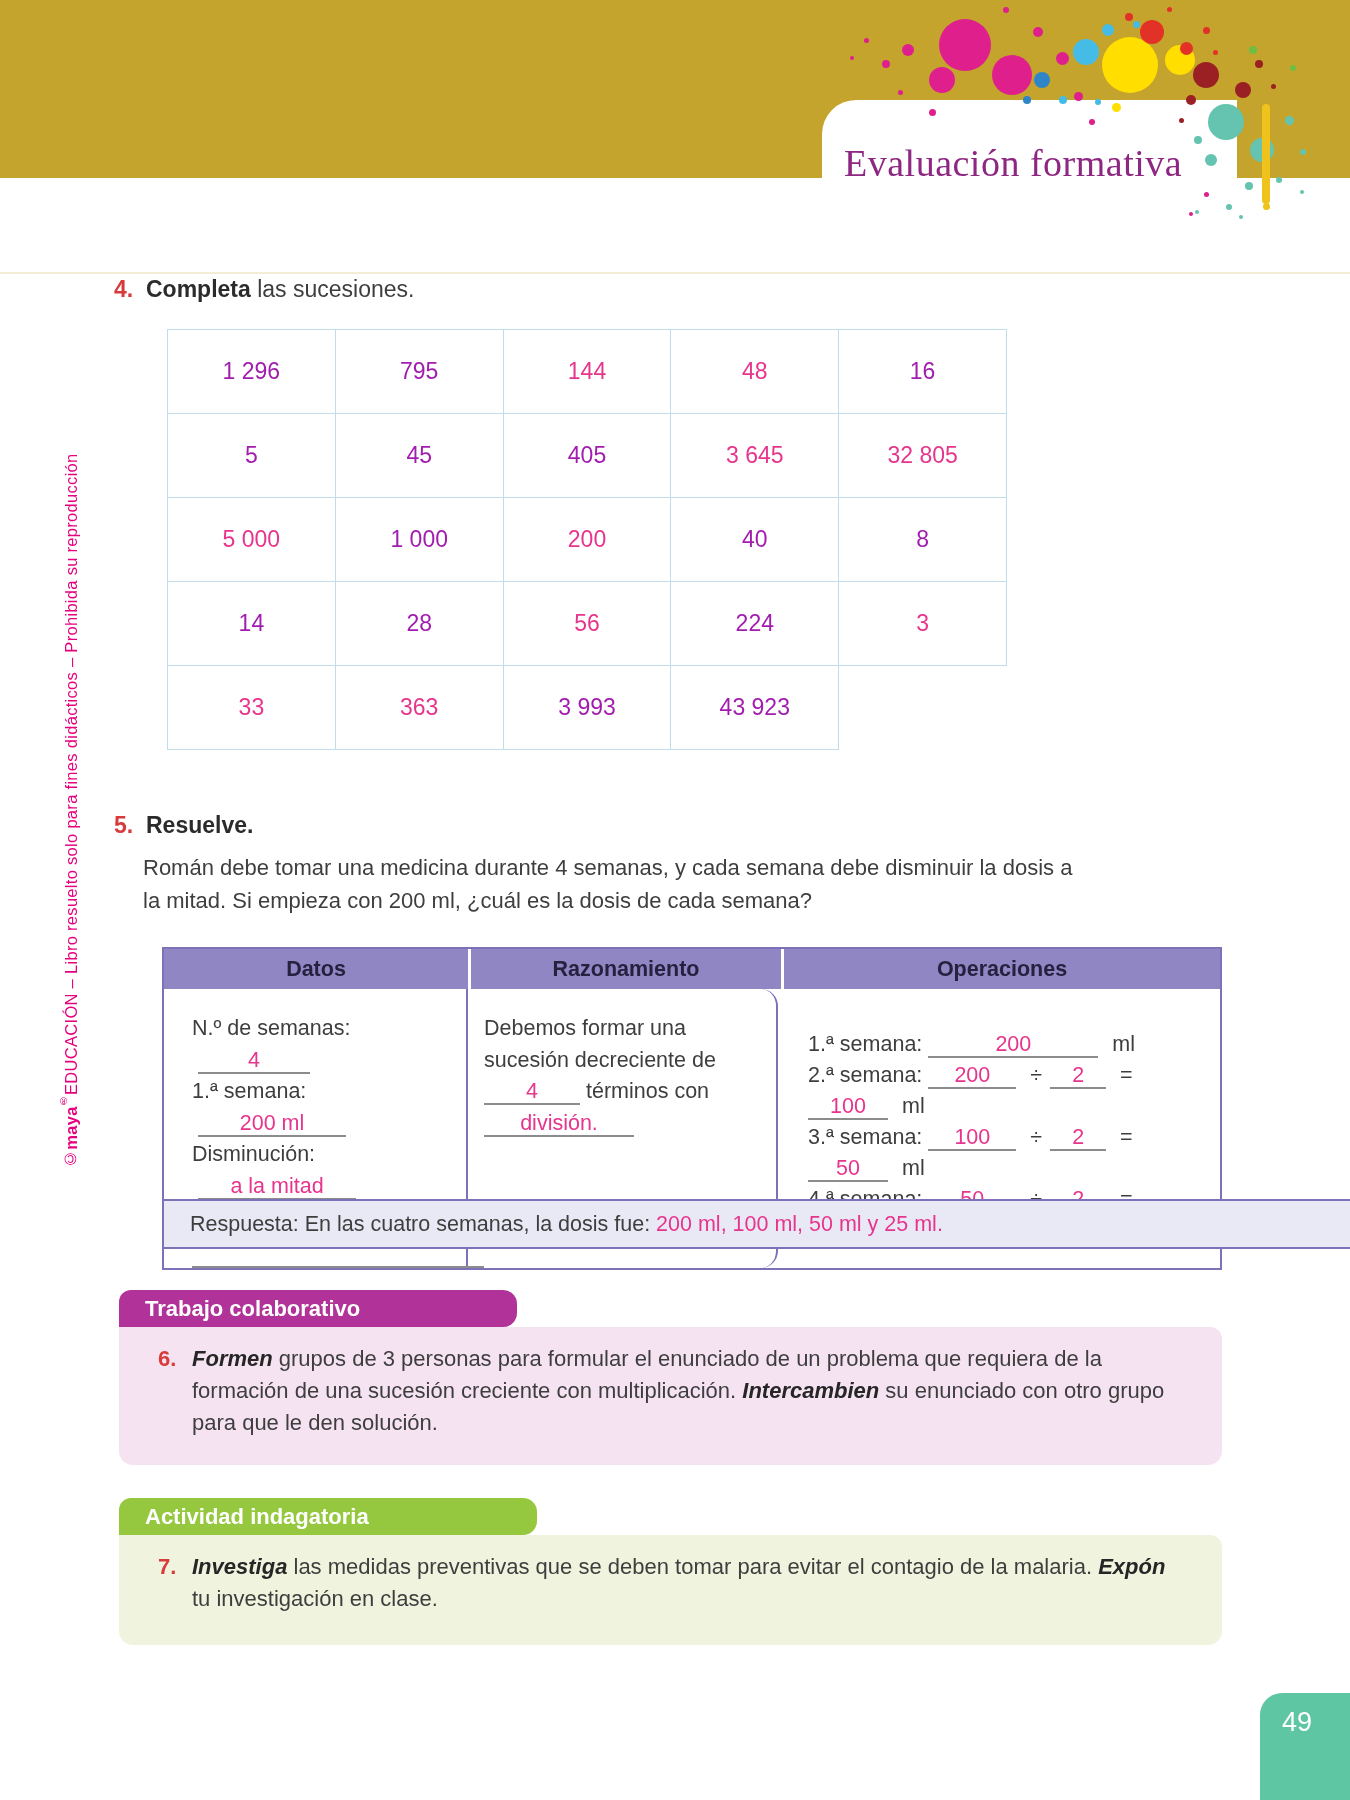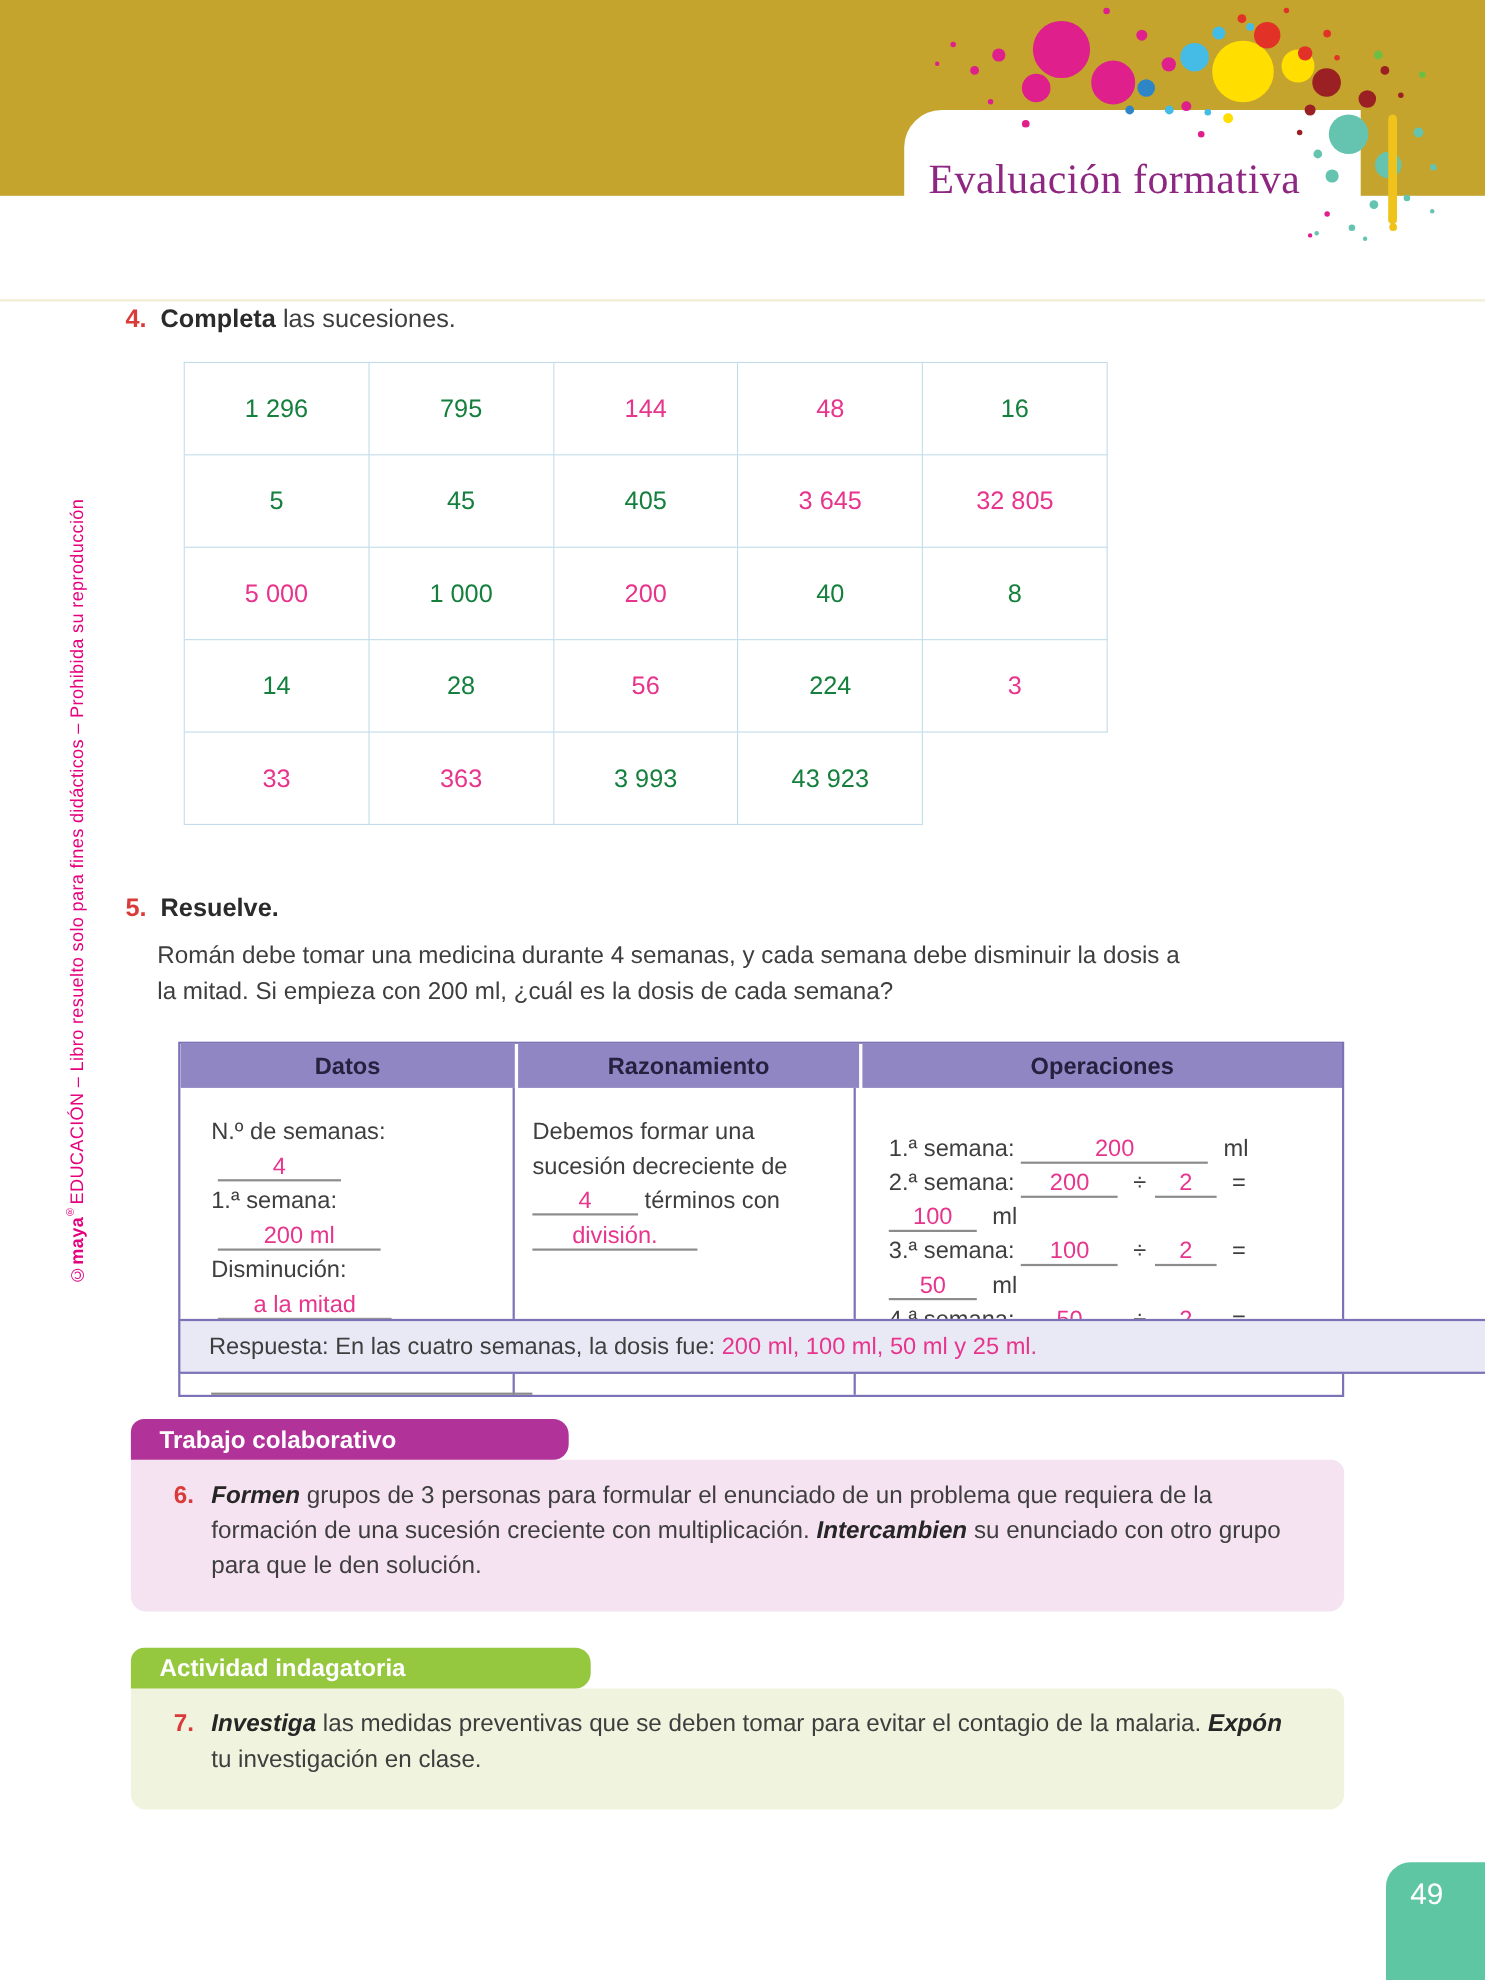--- a/index.html
+++ b/index.html
@@ -31,34 +31,34 @@
   .heading .rest { color:#3e3e3e; white-space:pre; }
   .h4 { left:114px; top:276px; }
   .h5 { left:114px; top:812px; }
   .problem { position:absolute; left:143px; top:851px; width:940px; font-size:22px; line-height:33px; color:#3e3e3e; }
 
   
   .seq-table { position:absolute; left:167px; top:329px; width:840px;
                display:grid; grid-template-columns:repeat(5,1fr); grid-auto-rows:84px;
                border-top:1px solid #C2DCEA; border-left:1px solid #C2DCEA; background:#fff; }
   .seq-cell { border-right:1px solid #C2DCEA; border-bottom:1px solid #C2DCEA;
-              display:flex; align-items:center; justify-content:center; font-size:23px; color:#15803d; }
+              display:flex; align-items:center; justify-content:center; font-size:23px; color:#a21caf; }
   .seq-cell[data-filled="true"] { color:#E7348C; }
 
   
   .pst { position:absolute; left:162px; top:947px; width:1060px; border:2px solid #7B72B7; background:#fff; }
   .pst-head { display:grid; grid-template-columns:304px 310px 1fr; column-gap:3px; background:#fff; }
   .pst-head > div { background:#8F86C3; height:40px; line-height:40px; text-align:center;
                     font-weight:700; font-size:21.5px; color:#25213F; }
   .pst-body { display:grid; grid-template-columns:304px 310px 1fr; }
   .pst-body > div { min-height:206px; }
   .pst-body .c1, .pst-body .c2 { border-right:2px solid #7B72B7; }
   .ps-line { line-height:31.5px; font-size:21.5px; color:#3e3e3e; }
   .c1 { padding:24px 18px 0 28px; }
-  .c2 { padding:24px 14px 12px 16px; }
+  .c2 { padding:24px 14px 12px 16px;border-radius:17px; }
   .c3 { padding:40px 0 0 30px; }
   .c3 .ps-line { line-height:31px; }
   .blank { display:inline-block; border-bottom:2px solid #8C8C8C; text-align:center;
            color:#E7348C; margin-left:6px; line-height:23px; }
   .blank .ans { color:#E7348C; }
   .empty-line { width:292px; height:22px; border-bottom:2px solid #8C8C8C; margin-top:12px; }
   .bw112{width:112px} .bw148{width:148px} .bw158{width:158px}
   .bw96{width:96px} .bw150{width:150px}
   .bw170{width:170px} .bw88{width:88px} .bw56{width:56px} .bw80{width:80px}
   .opsym { margin:0 8px; color:#3e3e3e; }

